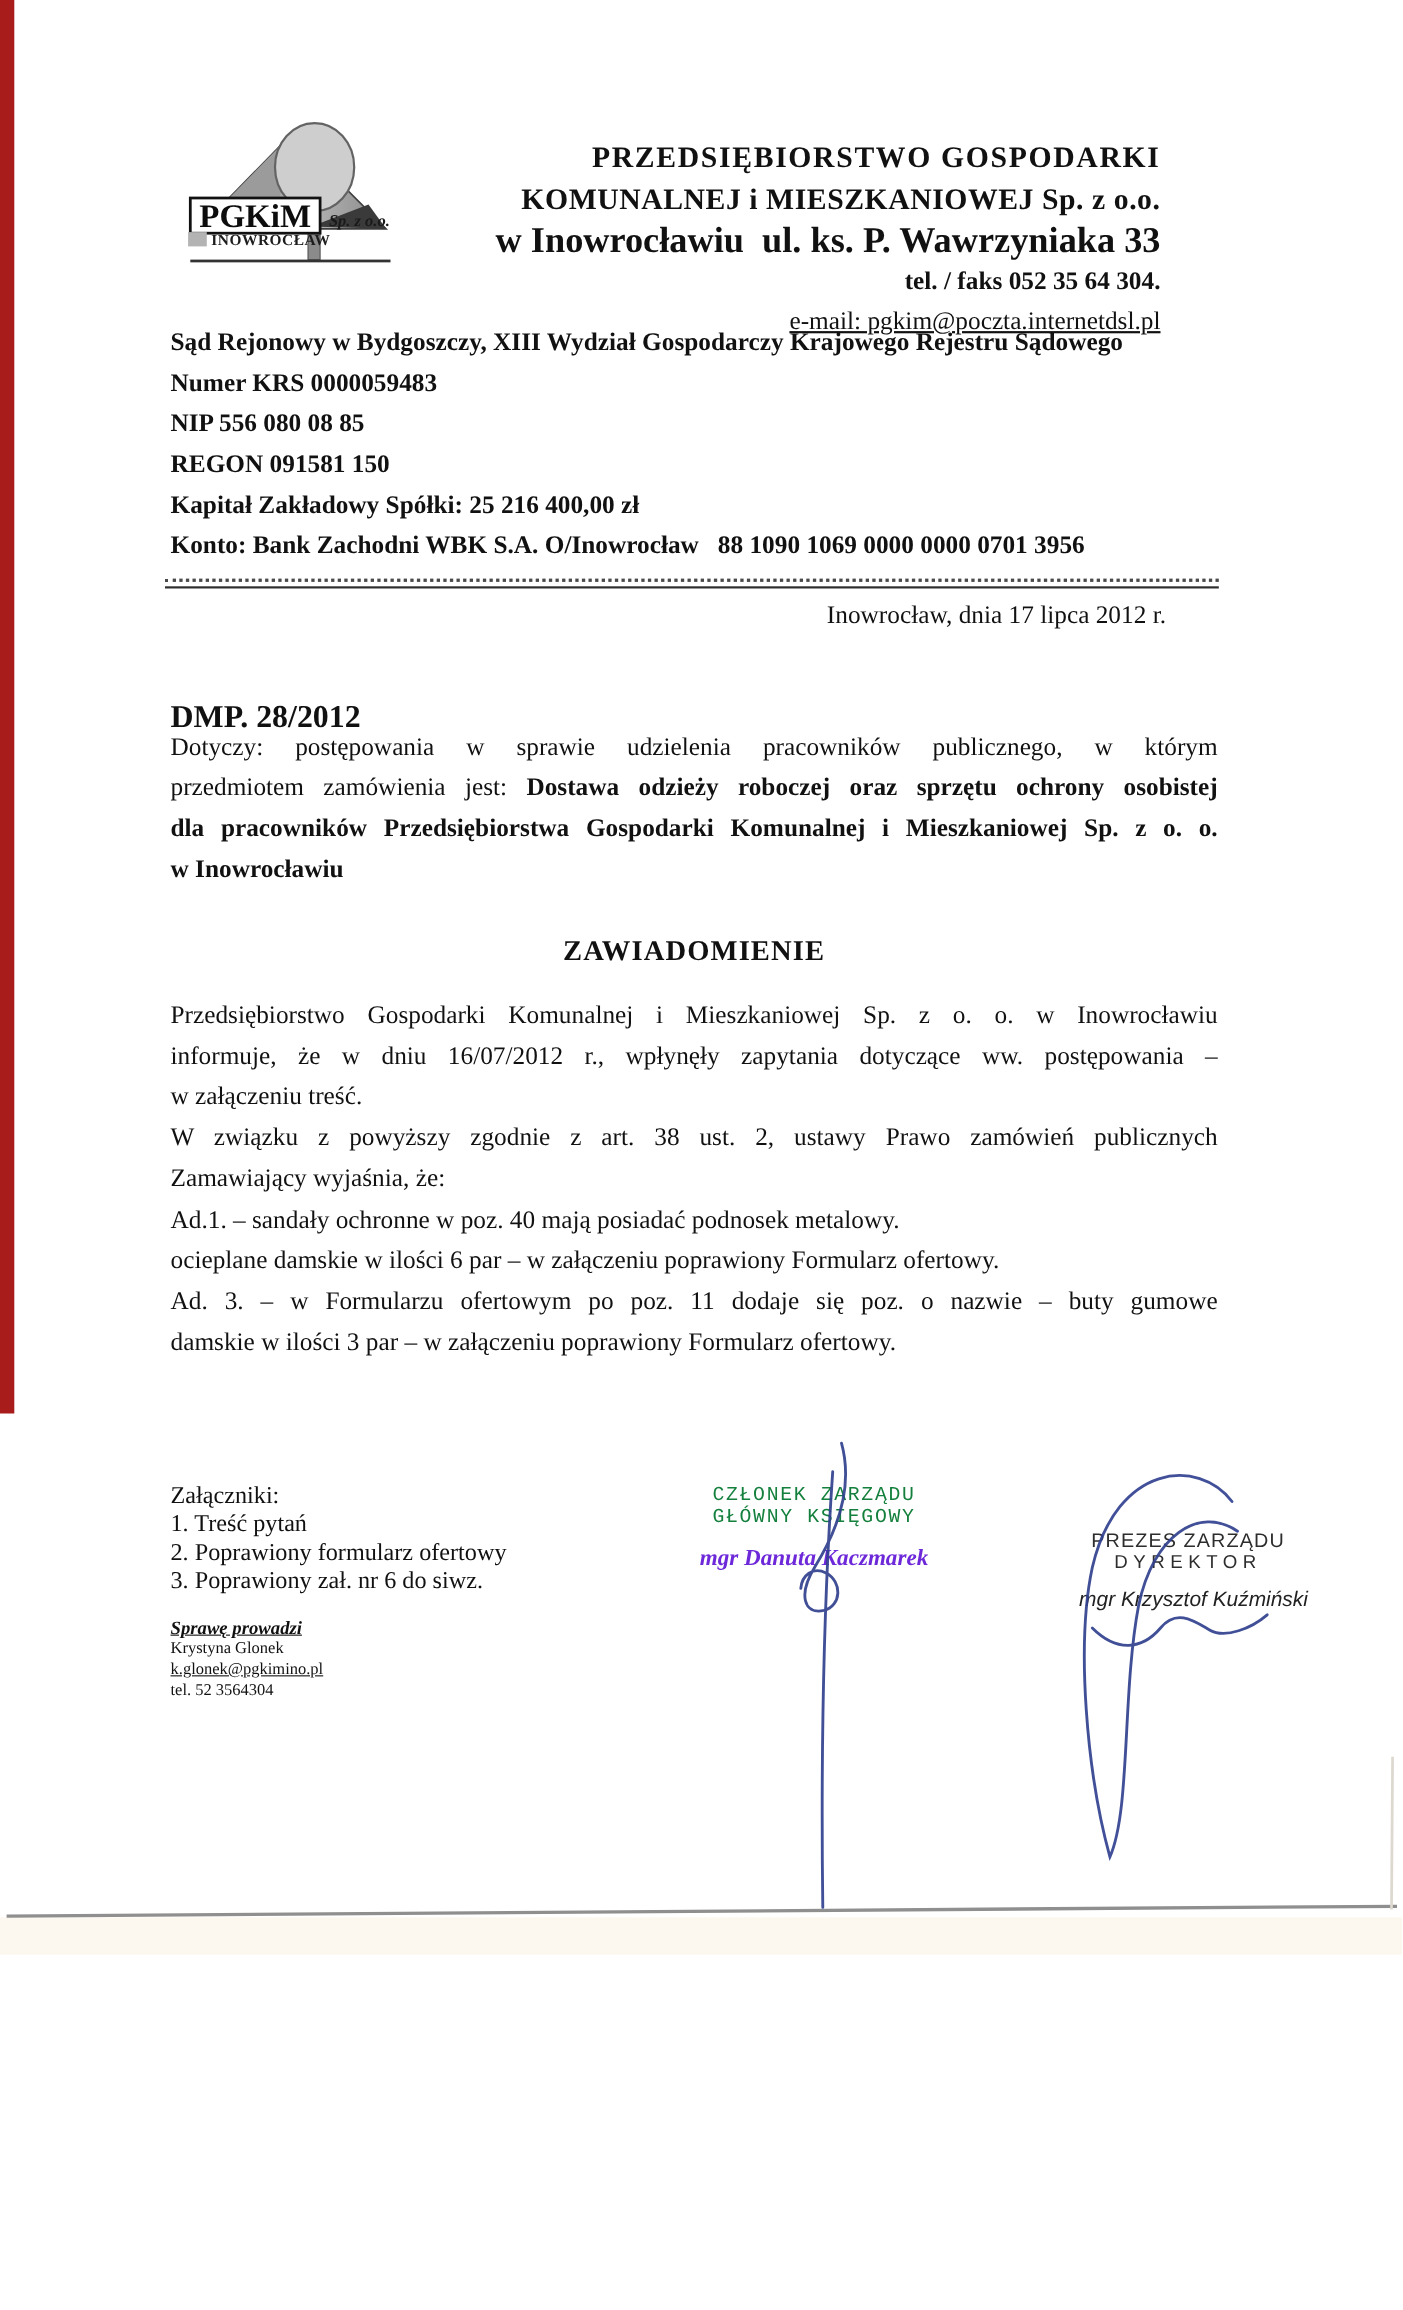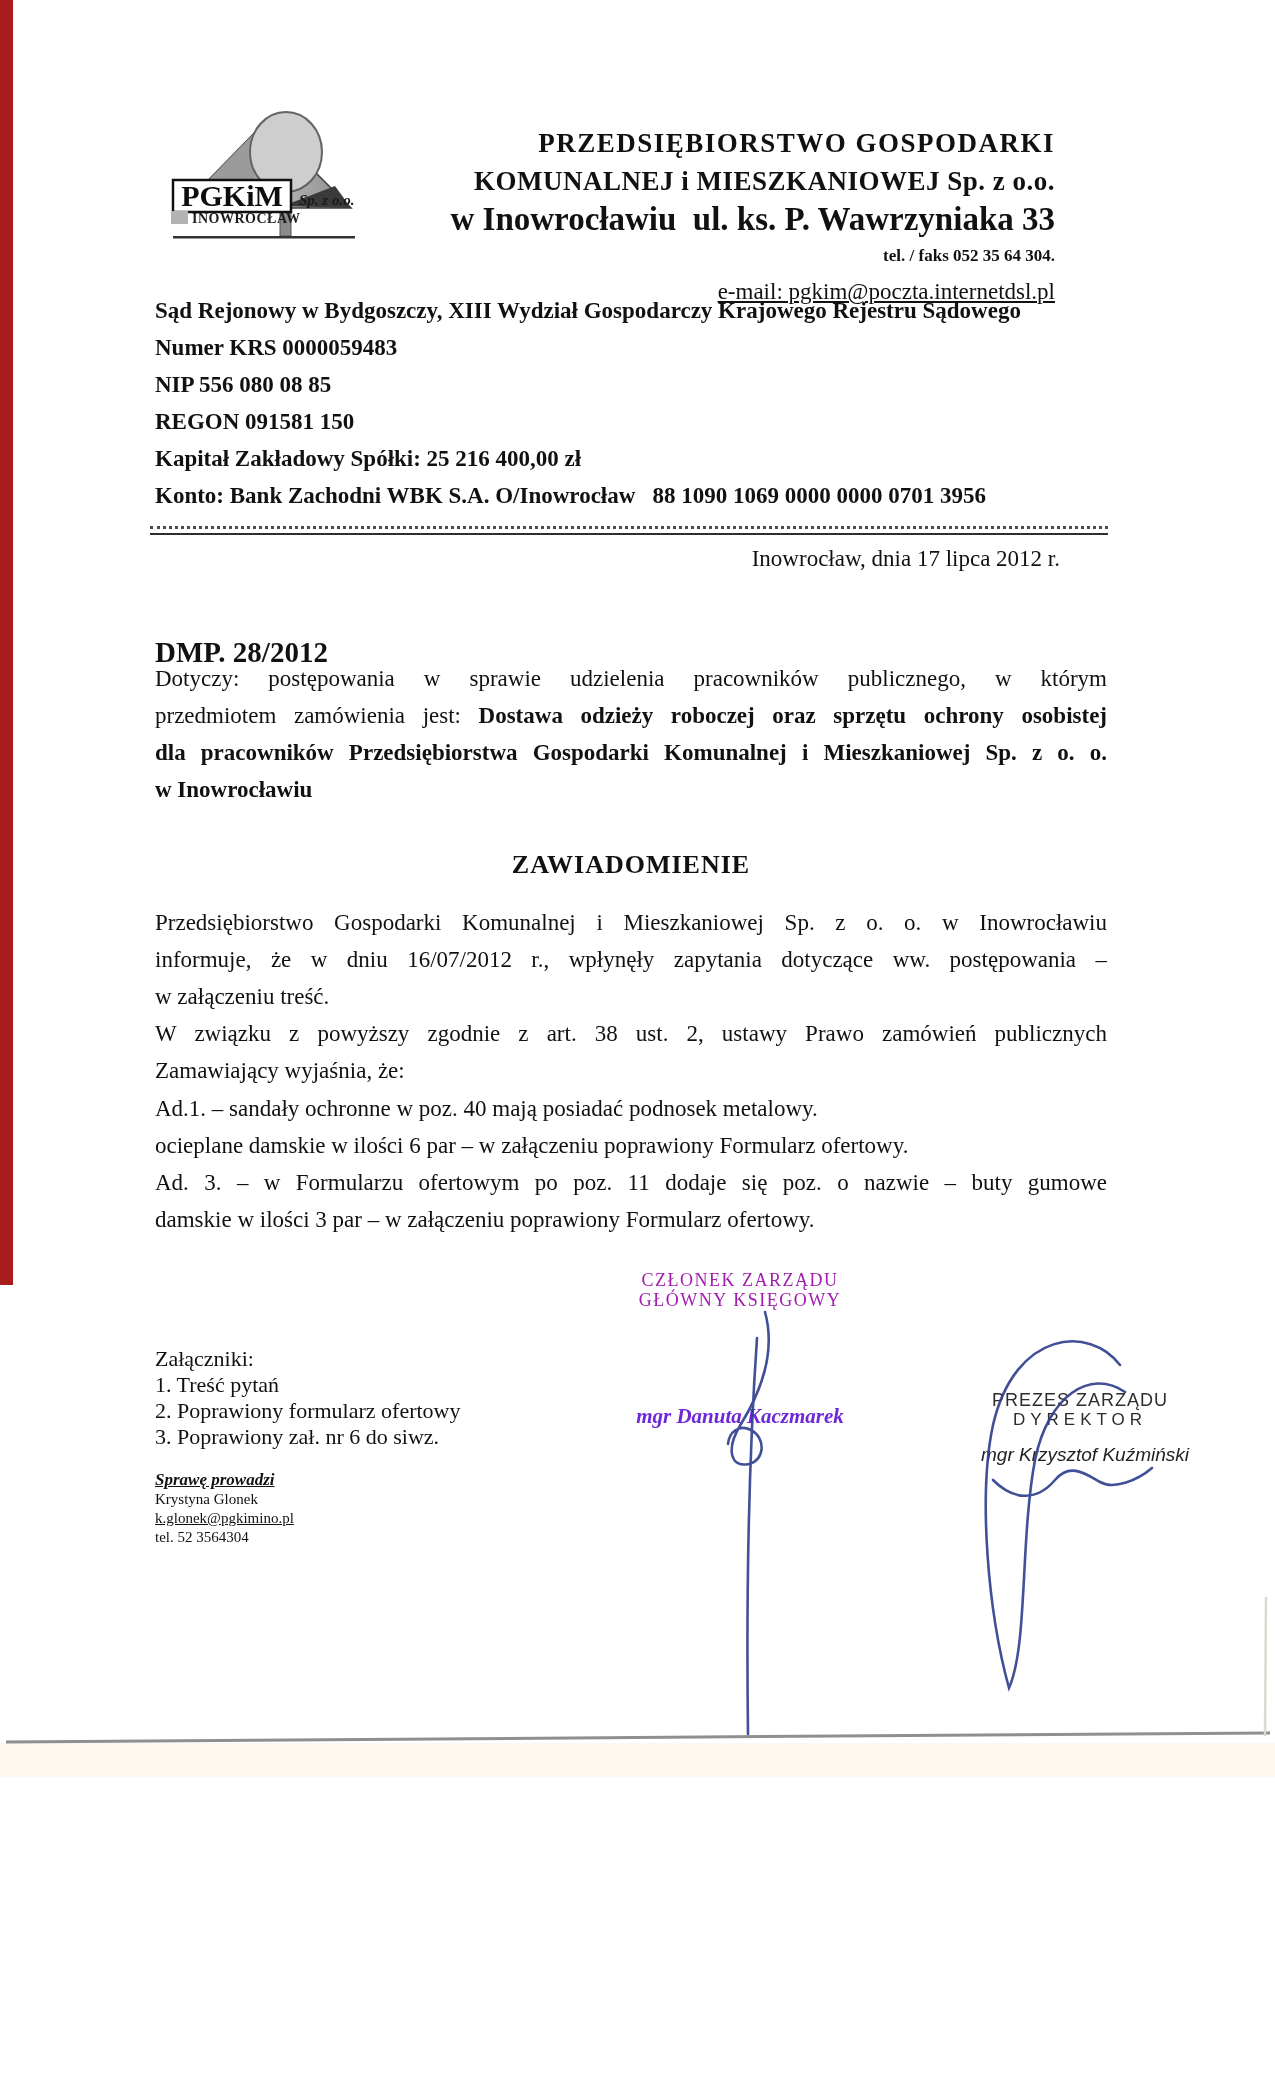--- a/index.html
+++ b/index.html
@@ -11,21 +11,21 @@
   .stripe{position:absolute;left:0;top:0;width:13px;height:1285px;background:#a81c1c;}
 
   
   .logo{position:absolute;left:133px;top:110px;width:240px;height:135px;}
 
   
   .cohead{position:absolute;left:375px;top:124px;width:680px;text-align:right;}
   .h1{font-size:27px;font-weight:700;line-height:38px;letter-spacing:1.5px;}
   .h2{font-size:27px;font-weight:700;line-height:38px;letter-spacing:0.5px;}
   .h3{font-size:33px;font-weight:700;line-height:38px;}
-  .h4{font-size:17px;font-weight:700;line-height:36px;}
+  .h4{font-size:23px;font-weight:700;line-height:36px;}
   .h5{font-size:23px;line-height:36px;text-decoration:underline;}
 
   
   .reg{position:absolute;left:155px;top:292px;width:952px;font-weight:700;font-size:23px;}
   .reg .ln{line-height:37px;white-space:nowrap;}
 
   .sep-dot{position:absolute;left:150px;top:526px;width:958px;border-top:3px dotted #4a4a4a;}
   .sep-sol{position:absolute;left:150px;top:533px;width:958px;height:2px;background:#2e2e2e;}
 
   .date{position:absolute;left:155px;top:546px;width:905px;text-align:right;font-size:23px;}
@@ -45,22 +45,22 @@
 
   
   .attach{position:absolute;left:155px;top:1346px;font-size:22px;}
   .attach .ln{line-height:26px;}
   .officer{position:absolute;left:155px;top:1470px;font-size:15px;font-family:"Liberation Serif",serif;}
   .officer .head{font-size:17px;font-weight:700;font-style:italic;text-decoration:underline;line-height:20px;}
   .officer .ln2{line-height:19px;}
   .officer .mail{text-decoration:underline;}
 
   
-  .stampC{position:absolute;left:590px;top:1270px;width:300px;text-align:center;
-          font-family:Liberation Serif, serif;font-size:18px;letter-spacing:1.5px;color:#a21caf;line-height:20px;}
+  .stampC{position:absolute;left:590px;top:1350px;width:300px;text-align:center;
+          font-family:Liberation Mono, monospace;font-size:18px;letter-spacing:1.5px;color:#15803d;line-height:20px;}
   .nameC{position:absolute;left:580px;top:1404px;width:320px;text-align:center;
          font-style:italic;font-weight:700;font-size:21px;color:#6d28d9;}
   .stampR{position:absolute;left:950px;top:1390px;width:260px;text-align:center;
           font-family:"Liberation Sans",sans-serif;font-size:18px;letter-spacing:1px;color:#2d2d2d;line-height:20px;}
   .stampR .dir{letter-spacing:5px;font-size:17px;}
   .nameR{position:absolute;left:940px;top:1444px;width:290px;text-align:center;
          font-family:"Liberation Sans",sans-serif;font-style:italic;font-size:19px;color:#222;}
 
   svg.overlay{position:absolute;left:0;top:0;pointer-events:none;}
 </style>

